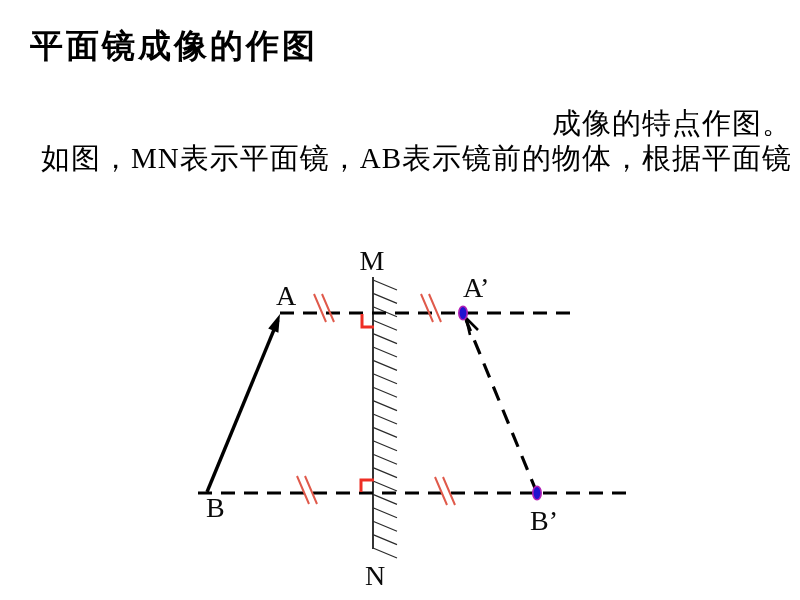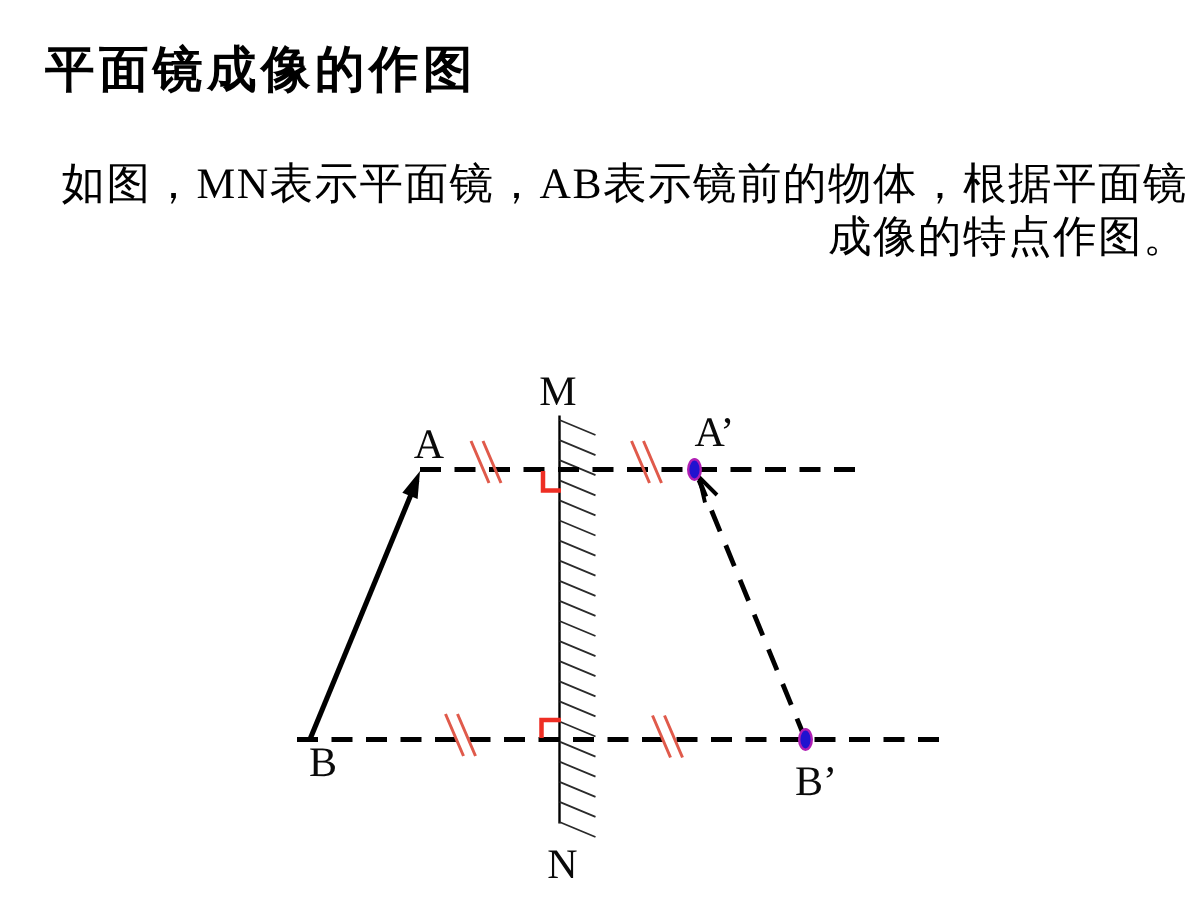--- a/index.html
+++ b/index.html
@@ -51,22 +51,22 @@
   }
 </style>
 </head>
 <body>
 
 <div class="slide">
 
   <h1 class="slide-title">平面镜成像的作图</h1>
 
   <p class="intro-text">
+    <span class="ln">成像的特点作图。</span>
     <span class="ln">如图，MN表示平面镜，AB表示镜前的物体，根据平面镜</span>
-    <span class="ln">成像的特点作图。</span>
   </p>
 
   <svg class="diagram-svg" viewBox="0 0 800 600" xmlns="http://www.w3.org/2000/svg">
 
     <line x1="373" y1="277" x2="373" y2="549" stroke="#000" stroke-width="1.6"></line>
     <path stroke="#2b2b2b" stroke-width="1.2" fill="none" d="M373 280 l24 10 M373 293.4 l24 10 M373 306.8 l24 10 M373 320.2 l24 10 M373 333.6 l24 10 M373 347 l24 10 M373 360.4 l24 10 M373 373.8 l24 10 M373 387.2 l24 10 M373 400.6 l24 10 M373 414 l24 10 M373 427.4 l24 10 M373 440.8 l24 10 M373 454.2 l24 10 M373 467.6 l24 10 M373 481 l24 10 M373 494.4 l24 10 M373 507.8 l24 10 M373 521.2 l24 10 M373 534.6 l24 10 M373 548 l24 10"></path>
 
     <line x1="280" y1="313" x2="575" y2="313" stroke="#000" stroke-width="3.2" stroke-dasharray="14 9"></line>
     <line x1="198" y1="493" x2="633" y2="493" stroke="#000" stroke-width="3.2" stroke-dasharray="14 9"></line>
 

